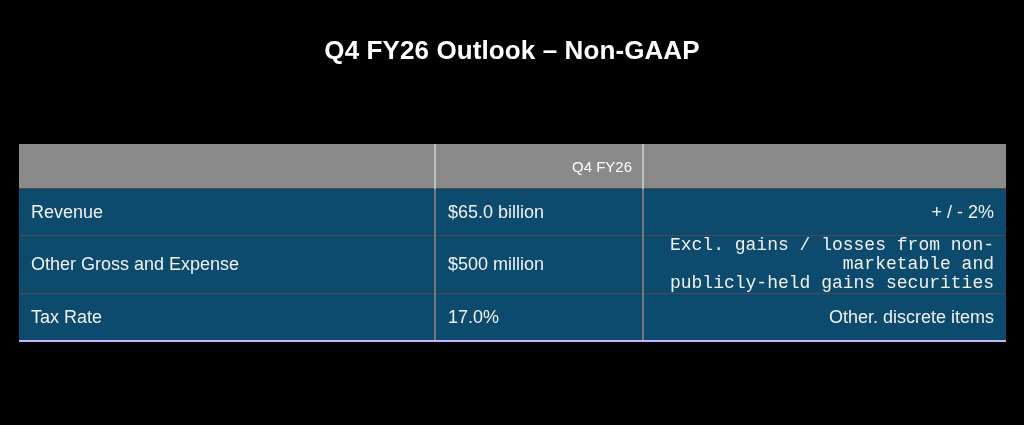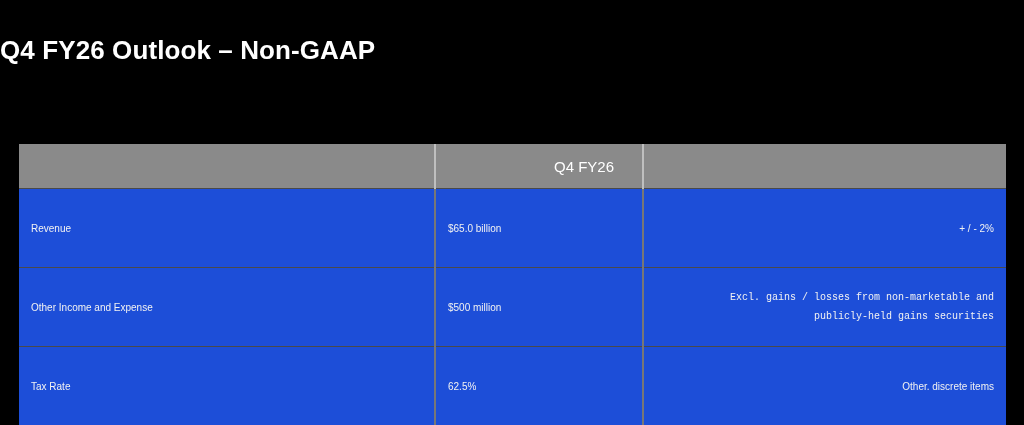--- a/index.html
+++ b/index.html
@@ -21,21 +21,21 @@
     width: 1024px;
     height: 425px;
     background: #000000;
   }
 
   .slide-title {
     position: absolute;
     top: 33px;
     left: 0;
     width: 1024px;
-    text-align: left;
+    text-align: center;
     font-size: 26px;
     font-weight: bold;
     letter-spacing: 0.1px;
     color: #ffffff;
     line-height: 34px;
   }
 
   .outlook-table {
     position: absolute;
     left: 19px;
@@ -45,40 +45,40 @@
     table-layout: fixed;
   }
 
   .outlook-table col.c-metric { width: 416px; }
   .outlook-table col.c-value  { width: 208px; }
   .outlook-table col.c-note   { width: 363px; }
 
   .outlook-table thead th {
     background: #8a8a8a;
     height: 44px;
-    padding: 0 28px;
+    padding: 0 10px;
     border-right: 2px solid #bfbfbf;
     font-size: 15px;
     font-weight: normal;
     color: #ffffff;
     vertical-align: middle;
   }
   .outlook-table thead th.h-metric { text-align: left; }
   .outlook-table thead th.h-value  { text-align: right; }
   .outlook-table thead th.h-note   { text-align: right; border-right: none; }
 
   .outlook-table tbody td {
     height: 46px;
-    padding: 16px 12px;
-    font-size: 10px;
+    padding: 0 12px;
+    font-size: 18px;
     color: #f2f2f2;
     vertical-align: middle;
     border-top: 1px solid #4a4a4a;
     border-right: 2px solid #777777;
-    background: #1d4ed8;
+    background: #0c4a6e;
     line-height: 19px;
   }
   .outlook-table tbody tr:last-child td {
     border-bottom: 2px solid #c4b5fd;
   }
   .outlook-table tbody td.cell-metric { text-align: left; }
   .outlook-table tbody td.cell-value  { text-align: left; }
   .outlook-table tbody td.cell-note   { text-align: right; border-right: none; }
   .outlook-table tbody td.note-wrap   { white-space: normal; font-family: Liberation Mono, monospace; }
 </style>
@@ -106,30 +106,30 @@
 
       <tr>
         <td class="cell-metric">Revenue</td>
         <td class="cell-value">$65.0 billion</td>
         <td class="cell-note">+ / - 2%</td>
       </tr>
 
 
 
       <tr>
-        <td class="cell-metric">Other Income and Expense</td>
+        <td class="cell-metric">Other Gross and Expense</td>
         <td class="cell-value">$500 million</td>
         <td class="cell-note note-wrap">
           <span>Excl. gains / losses from non-marketable and</span><br>
           <span>publicly-held gains securities</span>
         </td>
       </tr>
 
       <tr>
         <td class="cell-metric">Tax Rate</td>
-        <td class="cell-value">62.5%</td>
+        <td class="cell-value">17.0%</td>
         <td class="cell-note">Other. discrete items</td>
       </tr>
 
     </tbody>
   </table>
 
 </div>
 
 </body></html>

